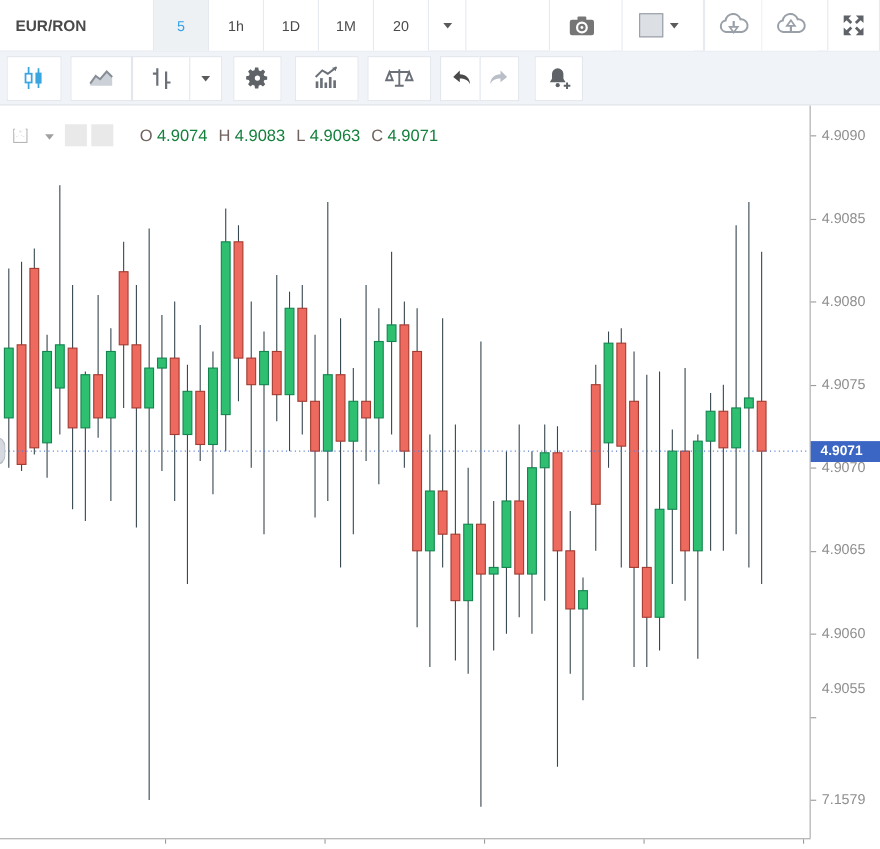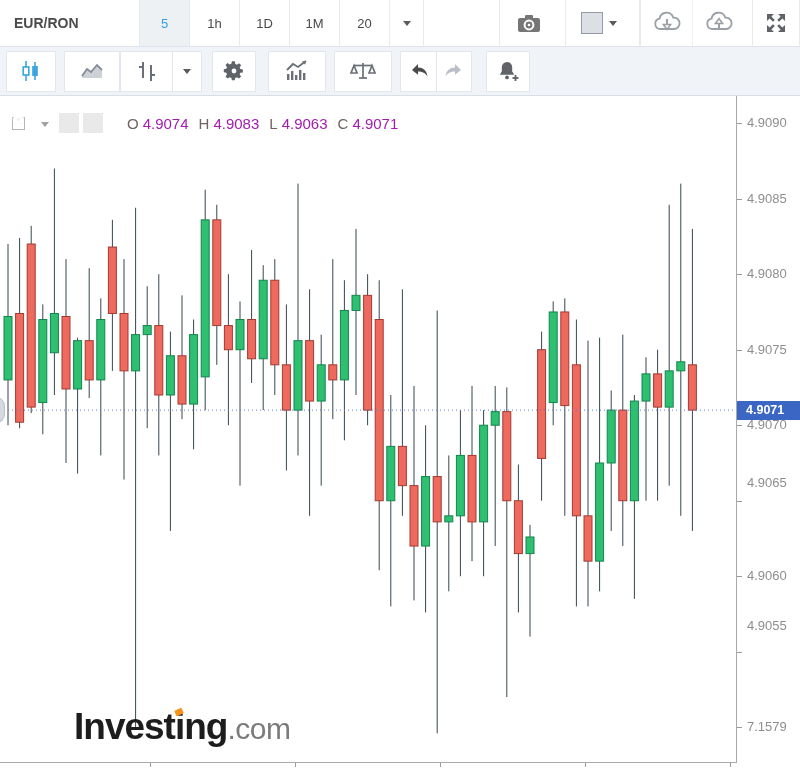--- a/index.html
+++ b/index.html
@@ -56,21 +56,21 @@
     position:relative; margin-right:9px; cursor:pointer; }
   .collapse-box::after { content:""; position:absolute; left:2px; right:2px; top:5px;
     height:1px; background:#8a8a8a; }
   .legend-title { font-size:17px; color:#4a4a4a; cursor:pointer; }
   .legend-caret { width:0; height:0; border-left:4px solid transparent; border-right:4px solid transparent;
     border-top:5px solid #a0a0a0; margin:3px 10px 0 7px; }
   .chip { width:20px; height:20px; background:#e9e9e9; margin-right:4px; display:flex;
     align-items:center; justify-content:center; cursor:pointer; }
   .ohlc { display:flex; align-items:center; margin-left:10px; font-size:15px; }
   .ohlc .lbl { color:#71635f; margin:0 4px 0 10px; }
-  .ohlc .val { color:#a21caf; }
+  .ohlc .val { color:#15803d; }
 
   .watermark { position:absolute; left:74px; top:610px; z-index:1; white-space:nowrap;
     pointer-events:none; }
   .wm-main { font-size:37px; font-weight:bold; color:#1d1d1d; letter-spacing:-1px; }
   .wm-i { position:relative; }
   .wm-i::before { content:""; position:absolute; left:0px; top:3px; width:8px; height:6px;
     background:#f7941d; transform:rotate(-24deg); border-radius:1px; }
   .wm-suffix { font-size:30px; color:#7b7b7b; letter-spacing:-0.5px; }
 
   .edge-handle { position:absolute; left:-4px; width:9px; height:26px; background:#d6dae0;
@@ -372,40 +372,37 @@
           <span class="val">4.9074</span>
           <span class="lbl">H</span>
           <span class="val">4.9083</span>
           <span class="lbl">L</span>
           <span class="val">4.9063</span>
           <span class="lbl">C</span>
           <span class="val">4.9071</span>
         </span>
       </div>
 
-      <div class="watermark">
-        <span class="wm-main">Invest</span><span class="wm-main wm-i">i</span><span class="wm-main">ng</span><span class="wm-suffix">.com</span>
-      </div>
 
       <div class="edge-handle" id="edge-handle" style="top: 301.122px;"></div>
     </div>
 
     <div class="price-axis" id="price-axis">
         <div class="y-tick" style="top: 27.1837px;"></div>
         <div class="y-label" style="top: 19.1837px;">4.9090</div>
         <div class="y-tick" style="top: 102.694px;"></div>
         <div class="y-label" style="top: 94.6939px;">4.9085</div>
         <div class="y-tick" style="top: 178.204px;"></div>
         <div class="y-label" style="top: 170.204px;">4.9080</div>
         <div class="y-tick" style="top: 253.714px;"></div>
         <div class="y-label" style="top: 245.714px;">4.9075</div>
         <div class="y-tick" style="top: 329.224px;"></div>
         <div class="y-label" style="top: 321.224px;">4.9070</div>
         <div class="y-tick" style="top: 404.735px;"></div>
-        <div class="y-label" style="top: 379px;">4.9065</div>
+        <div class="y-label" style="top: 396px;">4.9065</div>
         <div class="y-tick" style="top: 480.245px;"></div>
         <div class="y-label" style="top: 472.245px;">4.9060</div>
         <div class="y-tick" style="top: 555.755px;"></div>
         <div class="y-label" style="top: 522px;">4.9055</div>
         <div class="y-tick" style="top: 631.265px;"></div>
         <div class="y-label" style="top: 623.265px;">7.1579</div>
         <div class="cur-price" style="top: 304.622px; background: rgb(59, 102, 196);">4.9071</div>
       </div>
     <div class="time-axis" id="time-axis">
         <div class="t-tick" style="left: 150px;"></div>

